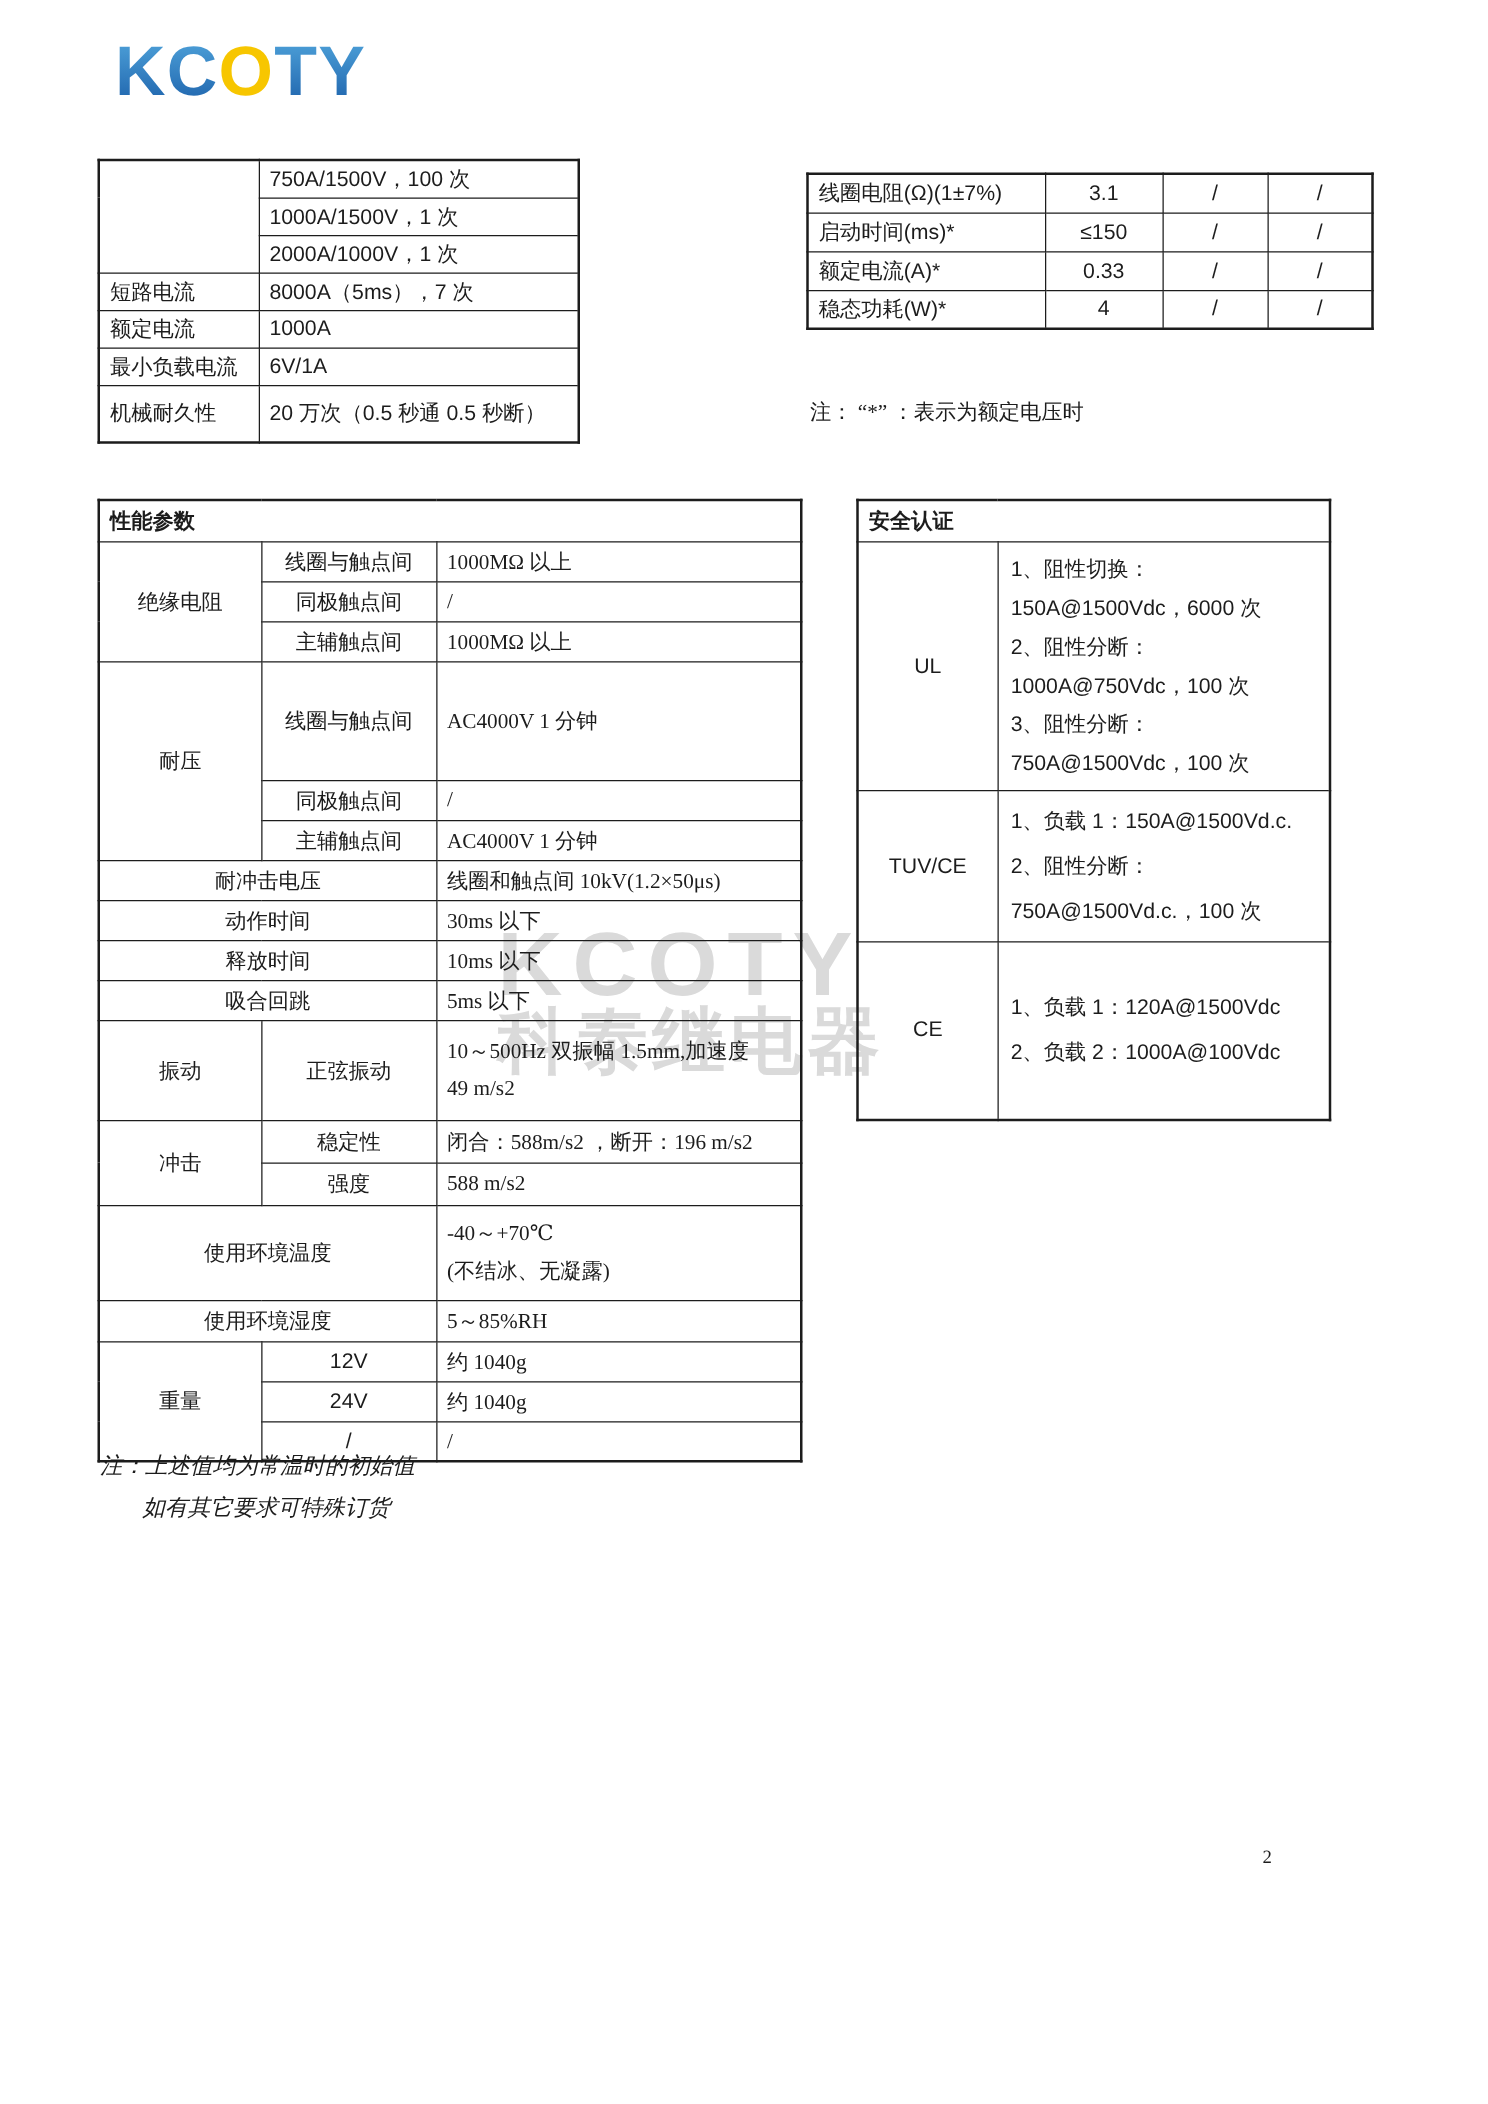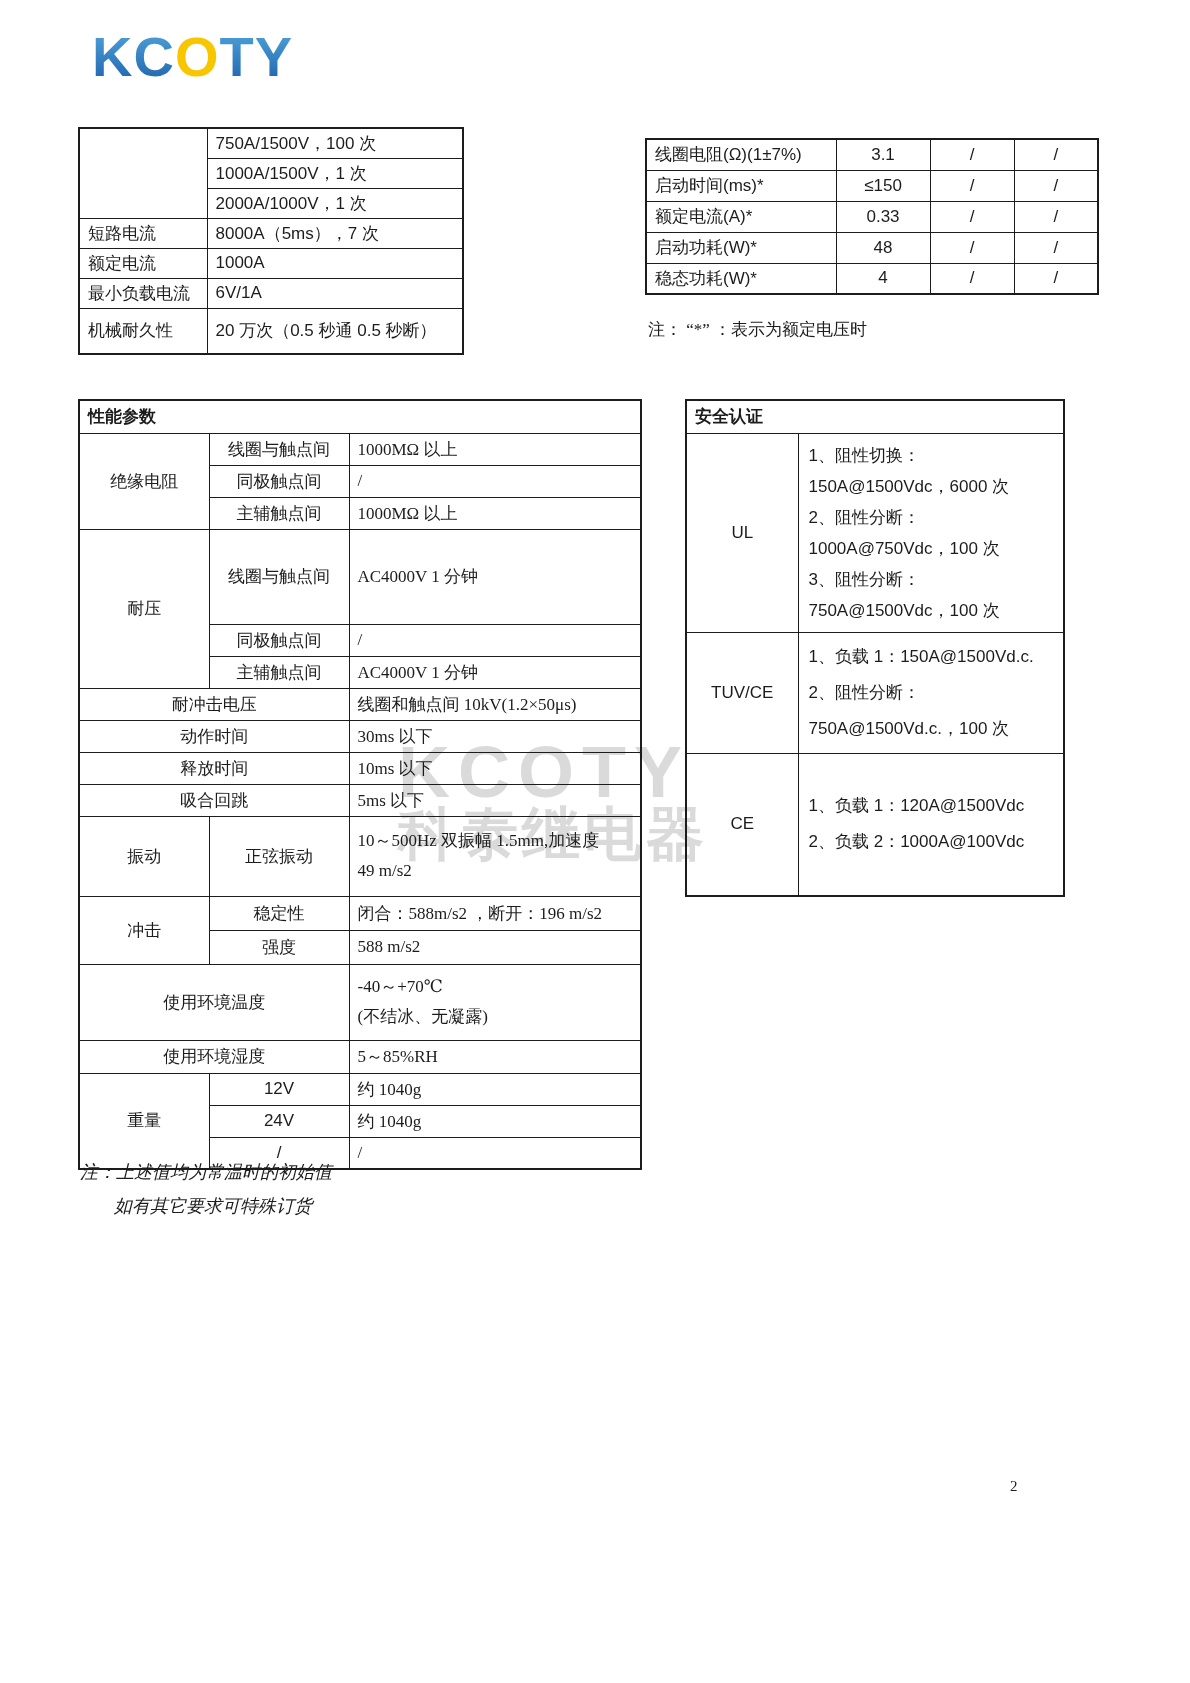--- a/index.html
+++ b/index.html
@@ -97,26 +97,20 @@
       <td class="c">/</td>
       <td class="c">/</td>
     </tr>
     <tr style="height:31px">
       <td>额定电流(A)*</td>
       <td class="c">0.33</td>
       <td class="c">/</td>
       <td class="c">/</td>
     </tr>
     <tr style="height:31px">
-      <td>启动功耗(W)*</td>
-      <td class="c">48</td>
-      <td class="c">/</td>
-      <td class="c">/</td>
-    </tr>
-    <tr style="height:31px">
       <td>稳态功耗(W)*</td>
       <td class="c">4</td>
       <td class="c">/</td>
       <td class="c">/</td>
     </tr>
   </tbody>
     </table>
   <div class="noteline" style="left:648px; top:318px;">注： “*” ：表示为额定电压时</div>
 
   <table class="t" style="left:78px; top:399px; width:562px;">

